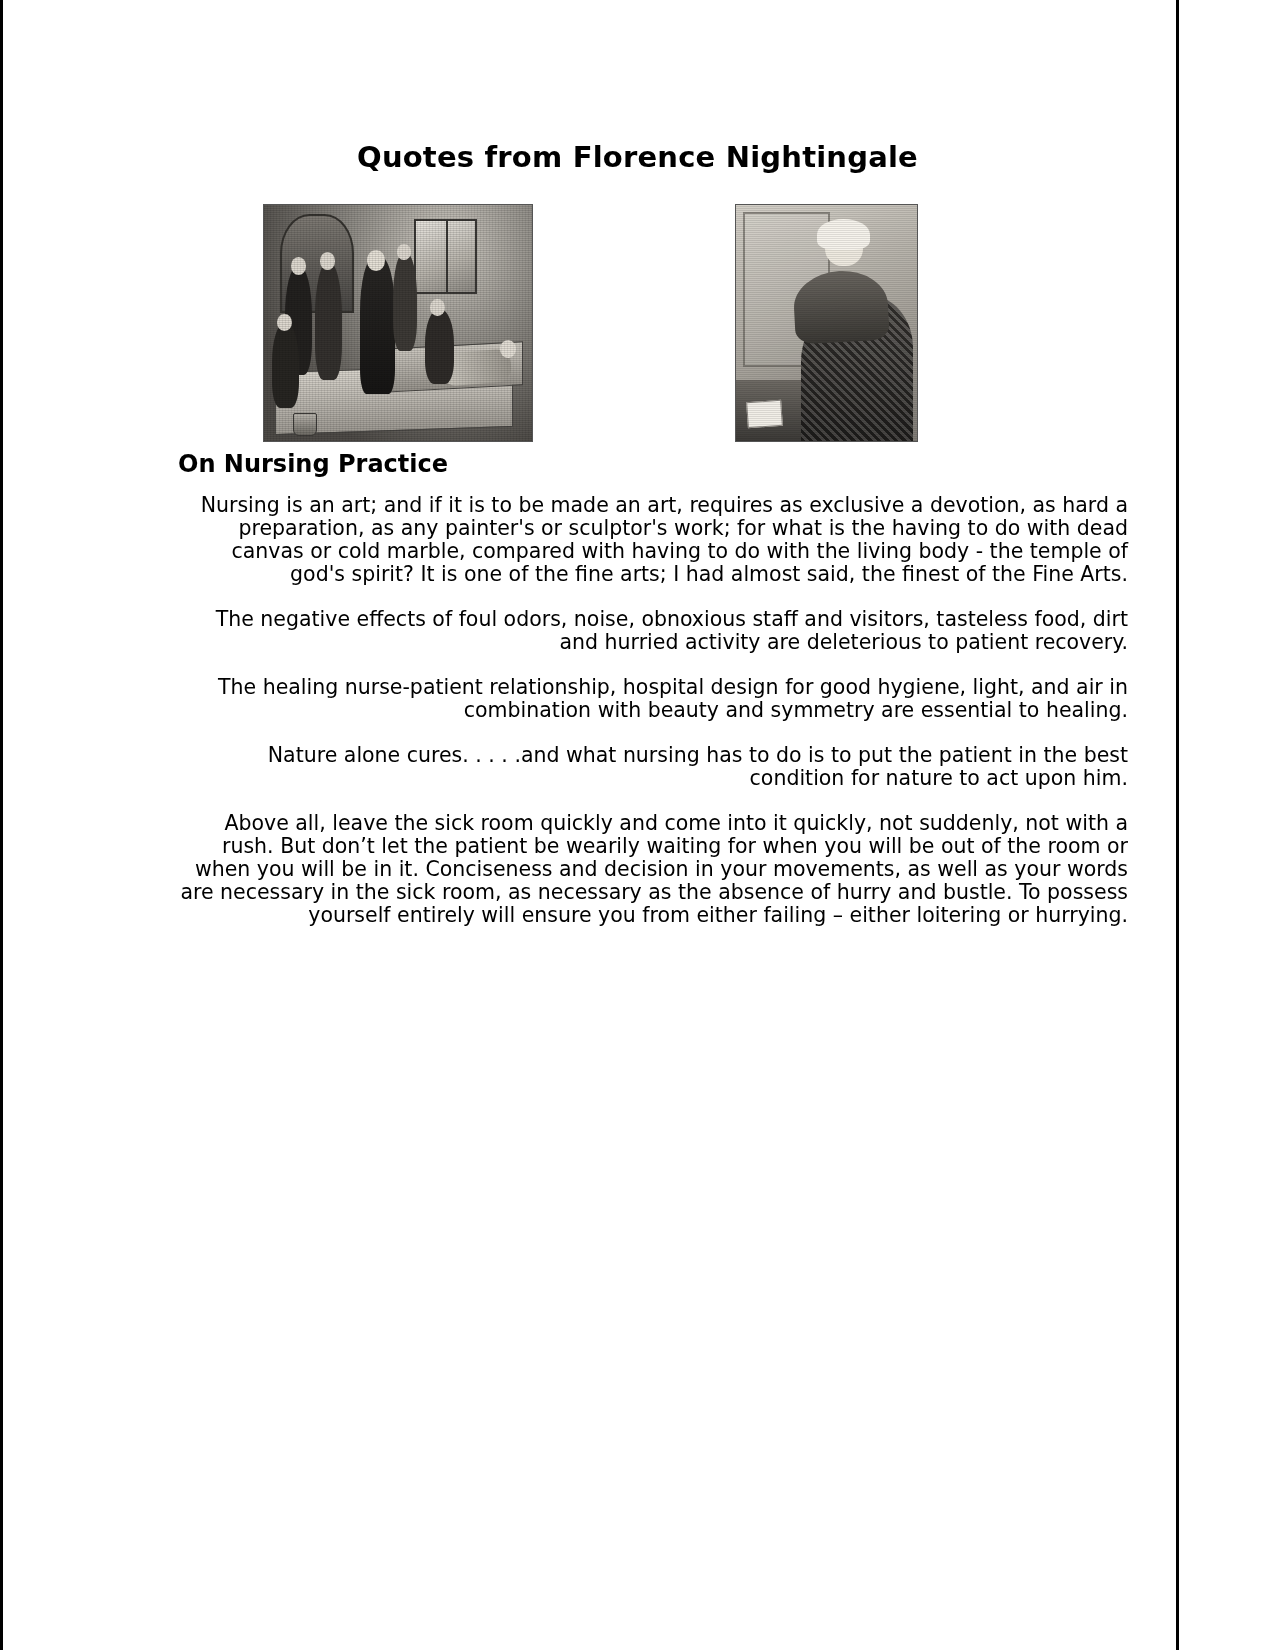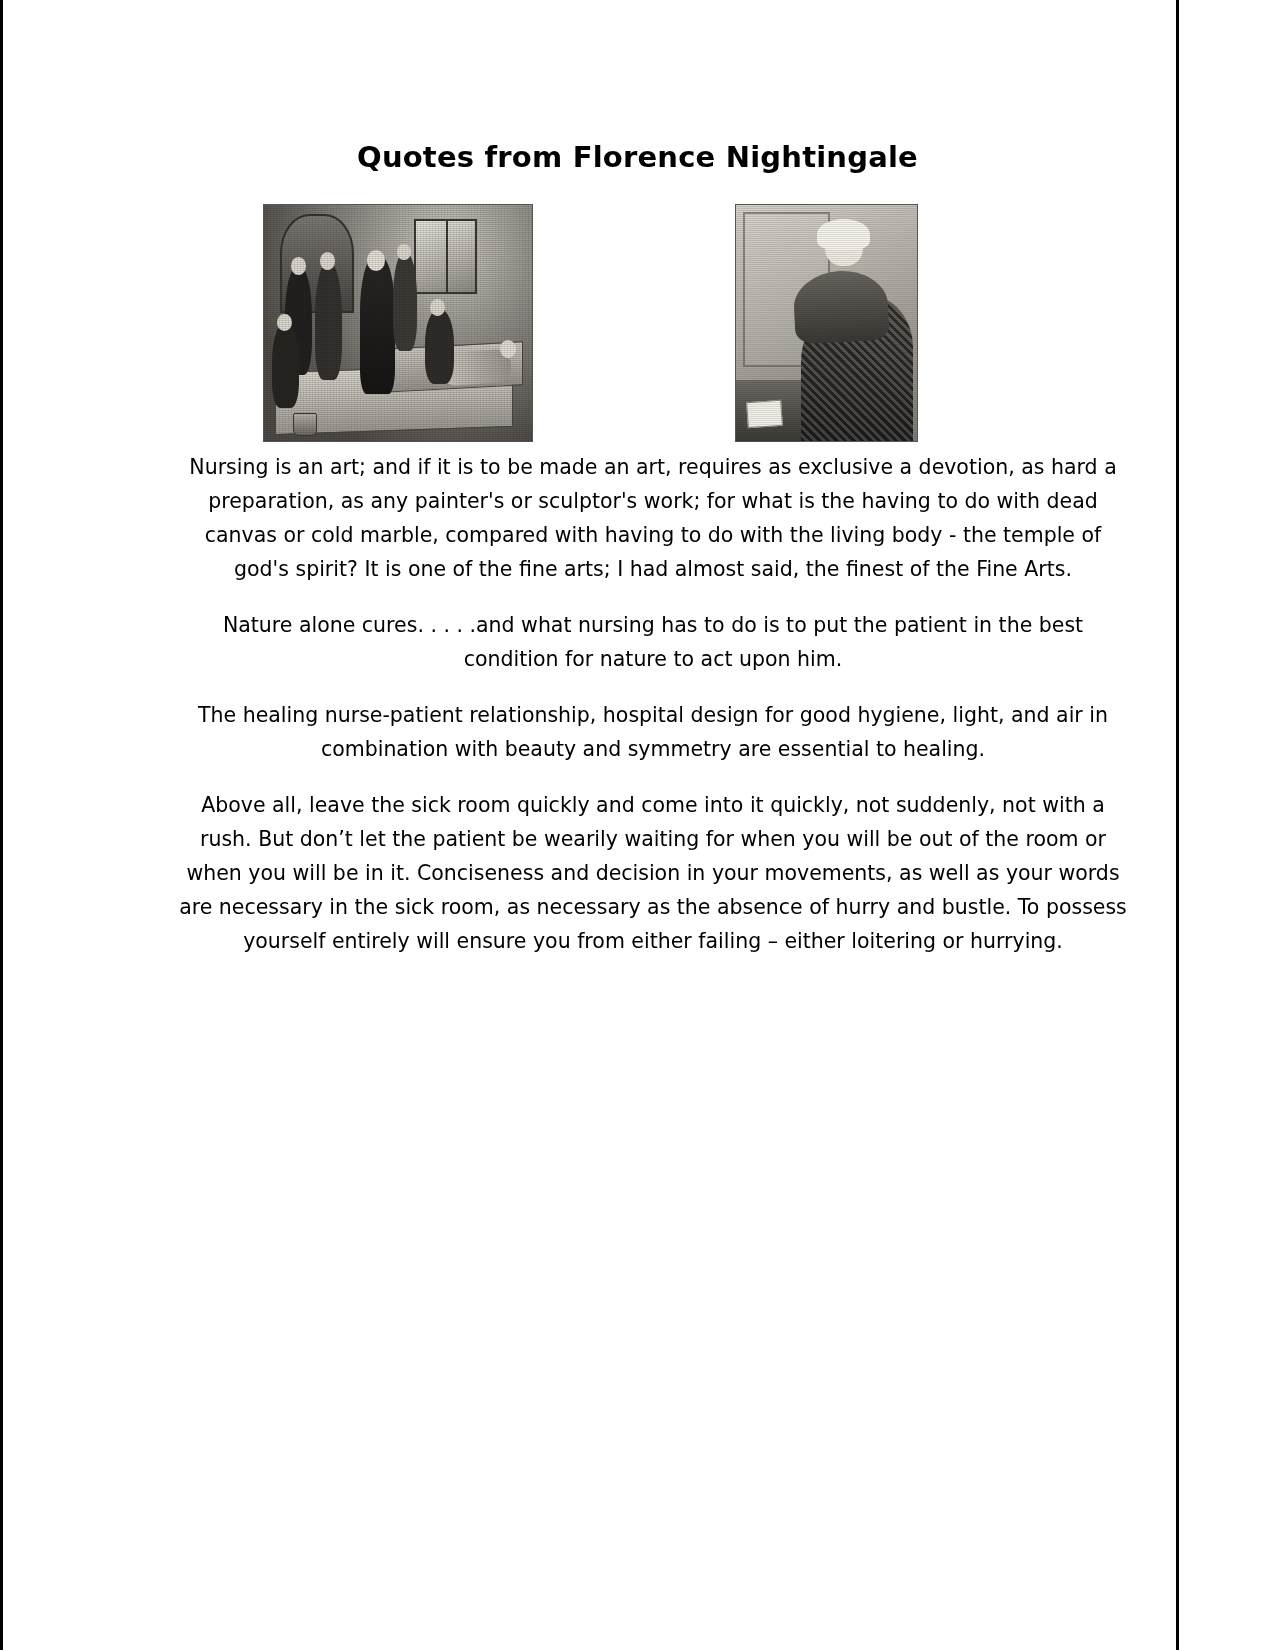--- a/index.html
+++ b/index.html
@@ -285,24 +285,24 @@
   .section-heading {
     font-family: "DejaVu Sans", sans-serif;
     font-size: 24px;
     font-weight: bold;
     color: #000000;
     margin: 0 0 16px 0;
   }
   .quote {
     font-family: "DejaVu Sans", sans-serif;
     font-size: 20.5px;
-    line-height: 34px;
+    line-height: 23px;
     color: #000000;
     margin: 0 0 22px 0;
-    text-align: center;
+    text-align: right;
   }
   .quote.gap-extra {
     margin-bottom: 22px;
   }
   .footer {
     position: absolute;
     left: 0;
     bottom: 74px;
     width: 1275px;
     text-align: center;
@@ -356,22 +356,24 @@
       <div class="portrait-head"></div>
       <div class="portrait-cap"></div>
       <div class="portrait-paper"></div>
       <div class="portrait-grain"></div>
     </div>
 
   </div>
 
   <div class="content">
 
+    <h2 class="section-heading">On Nursing Practice</h2>
 
     <p class="quote">Nursing is an art; and if it is to be made an art, requires as exclusive a devotion, as hard a preparation, as any painter's or sculptor's work; for what is the having to do with dead canvas or cold marble, compared with having to do with the living body - the temple of god's spirit? It is one of the fine arts; I had almost said, the finest of the Fine Arts.</p>
+    <p class="quote">The negative effects of foul odors, noise, obnoxious staff and visitors, tasteless food, dirt and hurried activity are deleterious to patient recovery.</p>
+    <p class="quote">The healing nurse-patient relationship, hospital design for good hygiene, light, and air in combination with beauty and symmetry are essential to healing.</p>
     <p class="quote">Nature alone cures. . . . .and what nursing has to do is to put the patient in the best condition for nature to act upon him.</p>
-    <p class="quote">The healing nurse-patient relationship, hospital design for good hygiene, light, and air in combination with beauty and symmetry are essential to healing.</p>
     <p class="quote gap-extra">Above all, leave the sick room quickly and come into it quickly, not suddenly, not with a rush. But don’t let the patient be wearily waiting for when you will be out of the room or when you will be in it. Conciseness and decision in your movements, as well as your words are necessary in the sick room, as necessary as the absence of hurry and bustle. To possess yourself entirely will ensure you from either failing – either loitering or hurrying.</p>
 
   </div>
 
 
 </div>
 
 </body></html>

